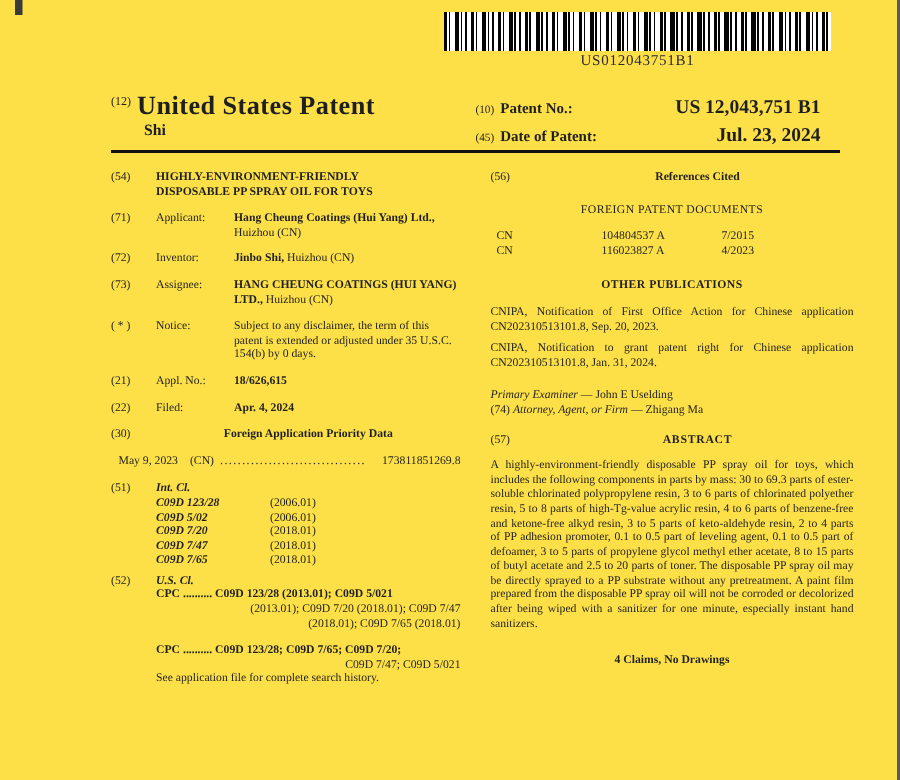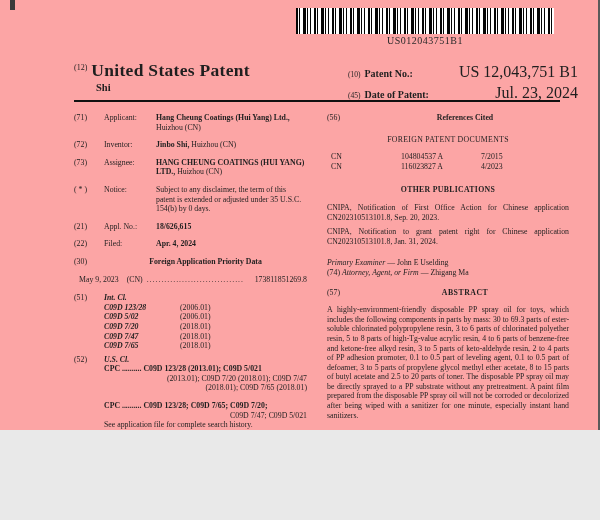--- a/index.html
+++ b/index.html
@@ -1,42 +1,42 @@
 <!DOCTYPE html>
 <html><head>
 <meta charset="utf-8">
 <style>
   * { margin:0; padding:0; box-sizing:border-box; }
   html,body { width:600px; height:520px; background:#e9e9e9; }
   body { font-family:"Liberation Serif", serif; color:#1f1f1f; }
-  .page { position:relative; width:600px; height:430px; background:#fca5a5; overflow:hidden; }
+  .page { position:relative; width:600px; height:520px; background:#fde047; overflow:hidden; }
   .edge-right { position:absolute; right:0; top:0; width:2px; height:520px; background:#5a5a5a; }
   .corner-mark { position:absolute; left:10px; top:0; width:5px; height:10px; background:#3a3a3a; }
 
   
   .barcode { position:absolute; left:296px; top:8px; width:258px; height:26px;
     background:repeating-linear-gradient(90deg,
       #050505 0px,#050505 2px,#fff 2px,#fff 3px,
       #050505 3px,#050505 4px,#fff 4px,#fff 7px,
       #050505 7px,#050505 10px,#fff 10px,#fff 11px,
       #050505 11px,#050505 12px,#fff 12px,#fff 14px,
       #050505 14px,#050505 15px,#fff 15px,#fff 18px); }
   .barcode-num { position:absolute; left:296px; top:35px; width:258px; text-align:center;
     font-size:10px; letter-spacing:.5px; color:#2a2a2a; }
 
   
   .hdr-left { position:absolute; left:74px; top:60px; }
   .hdr-kind { font-size:8px; vertical-align:6px; margin-right:4px; }
   .hdr-title { font-size:17.5px; font-weight:bold; letter-spacing:.3px; }
   .hdr-surname { margin-left:22px; margin-top:1px; font-size:10.5px; font-weight:bold; }
-  .hdr-right { position:absolute; left:348px; top:63px; width:230px; }
+  .hdr-right { position:absolute; left:317px; top:63px; width:230px; }
   .hdr-row { display:flex; align-items:baseline; margin-bottom:3px; }
   .hdr-num { font-size:7.5px; margin-right:4px; }
   .hdr-label { font-size:10px; font-weight:bold; }
-  .hdr-val { font-size:16px; font-weight:normal; margin-left:auto; }
+  .hdr-val { font-size:13px; font-weight:bold; margin-left:auto; }
   .hdr-rule { position:absolute; left:74px; top:100px; width:486px; height:2px; background:#111; }
 
   
   .col-left { position:absolute; left:74px; top:113px; width:233px; font-size:7.8px; line-height:9.6px; }
   .col-right { position:absolute; left:327px; top:113px; width:242px; font-size:7.8px; line-height:9.6px; }
 
   .entry { display:grid; grid-template-columns:30px 52px 1fr; margin-bottom:8px; }
   .entry-2col { display:grid; grid-template-columns:30px 1fr; margin-bottom:8px; }
   .e-num { }
   .e-label { }
@@ -94,20 +94,24 @@
       <span class="hdr-num">(45)</span>
       <span class="hdr-label">Date of Patent:</span>
       <span class="hdr-val">Jul. 23, 2024</span>
     </div>
   </div>
 
   <div class="hdr-rule"></div>
 
   <div class="col-left">
 
+    <div class="entry-2col">
+      <span class="e-num">(54)</span>
+      <span class="doc-title">HIGHLY-ENVIRONMENT-FRIENDLY DISPOSABLE PP SPRAY OIL FOR TOYS</span>
+    </div>
 
     <div class="entry">
       <span class="e-num">(71)</span>
       <span class="e-label">Applicant:</span>
       <span><span class="b">Hang Cheung Coatings (Hui Yang) Ltd.,</span><span> Huizhou (CN)</span></span>
     </div>
 
     <div class="entry">
       <span class="e-num">(72)</span>
       <span class="e-label">Inventor:</span>

